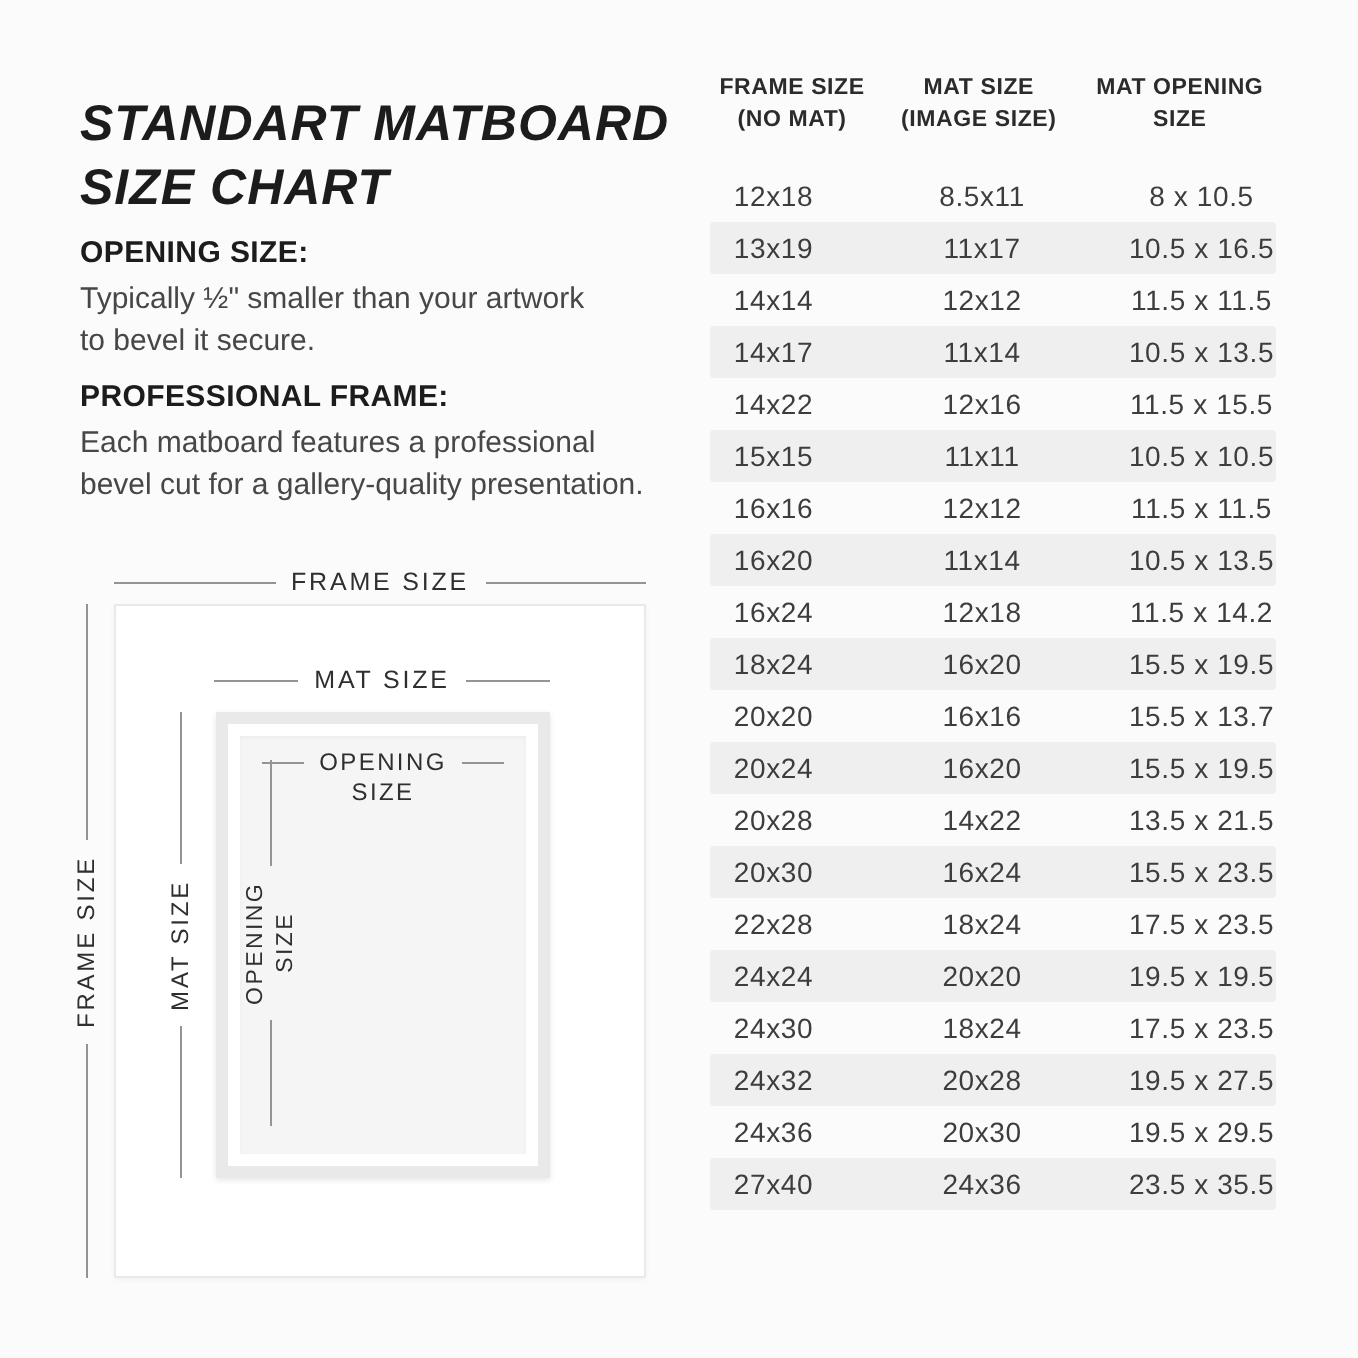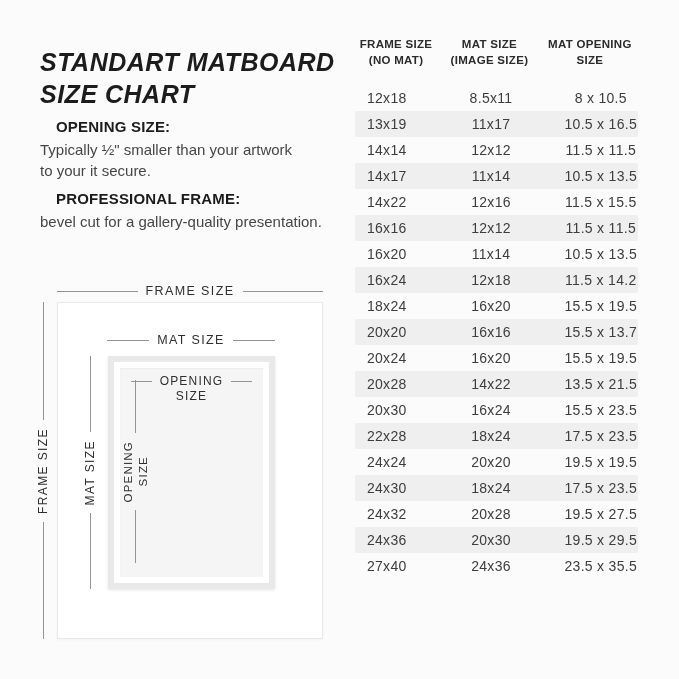--- a/index.html
+++ b/index.html
@@ -14,21 +14,21 @@
     position:absolute;left:40px;top:29px;
     font-size:25px;font-weight:700;letter-spacing:.5px;
     line-height:32px;color:var(--text-dark,#1c1c1c);font-style:italic;
   }
   .page-title span{display:block;white-space:nowrap;}
   .info-section{position:absolute;left:40px;}
   .info-section.opening{top:118px;}
   .info-section.bevel{top:190px;}
   .info-heading{
     font-size:15px;font-weight:700;letter-spacing:.2px;
-    color:var(--text-dark,#1c1c1c);margin-bottom:4px;white-space:nowrap;margin-left:16px;
+    color:var(--text-dark,#1c1c1c);margin-bottom:4px;white-space:nowrap;
   }
   .info-body{font-size:15px;line-height:21px;color:var(--text-body,#474747);}
   .info-body span{display:block;white-space:nowrap;}
   
   .hdim{display:flex;align-items:center;gap:8px;}
   .hline{height:1px;flex:1;background:var(--line,#949494);}
   .hlabel{
     font-size:12.5px;letter-spacing:1.4px;color:#2f2f2f;
     white-space:nowrap;text-align:center;
   }
@@ -93,27 +93,28 @@
 
   <h1 class="page-title">
     <span>STANDART MATBOARD</span>
     <span>SIZE CHART</span>
   </h1>
 
   <div class="info-section opening">
     <div class="info-heading">OPENING SIZE:</div>
     <div class="info-body">
       <span>Typically ½" smaller than your artwork</span>
-      <span>to your it secure.</span>
+      <span>to bevel it secure.</span>
     </div>
   </div>
 
   <div class="info-section bevel">
     <div class="info-heading">PROFESSIONAL FRAME:</div>
     <div class="info-body">
+      <span>Each matboard features a professional</span>
       <span>bevel cut for a gallery-quality presentation.</span>
     </div>
   </div>
 
   <div>
 
     <div class="hdim hdim-frame">
       <span class="hline"></span>
       <span class="hlabel">FRAME SIZE</span>
       <span class="hline"></span>
@@ -203,20 +204,25 @@
     <div class="td c1">14x17</div>
     <div class="td c2">11x14</div>
     <div class="td c3">10.5 x 13.5</div>
   </div>
         <div class="trow">
     <div class="td c1">14x22</div>
     <div class="td c2">12x16</div>
     <div class="td c3">11.5 x 15.5</div>
   </div>
         <div class="trow">
+    <div class="td c1">15x15</div>
+    <div class="td c2">11x11</div>
+    <div class="td c3">10.5 x 10.5</div>
+  </div>
+        <div class="trow">
     <div class="td c1">16x16</div>
     <div class="td c2">12x12</div>
     <div class="td c3">11.5 x 11.5</div>
   </div>
         <div class="trow">
     <div class="td c1">16x20</div>
     <div class="td c2">11x14</div>
     <div class="td c3">10.5 x 13.5</div>
   </div>
         <div class="trow">

